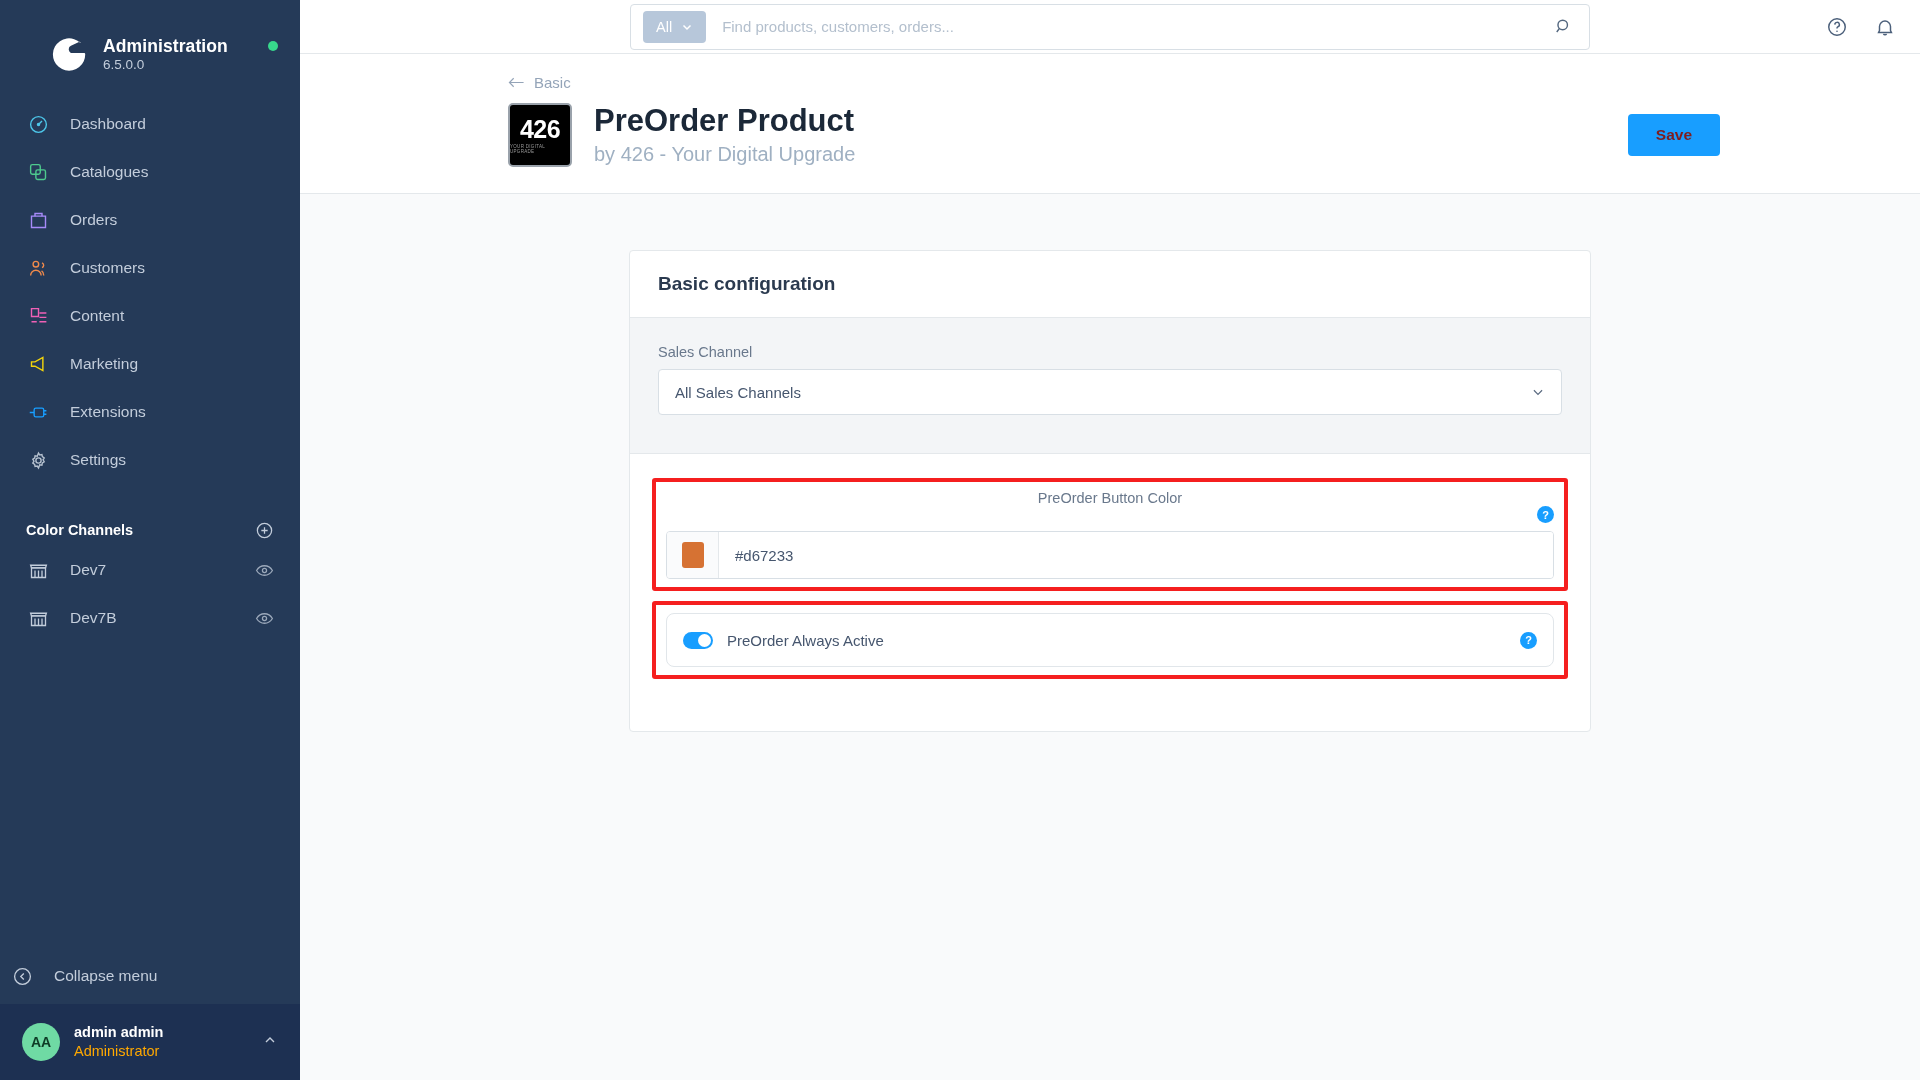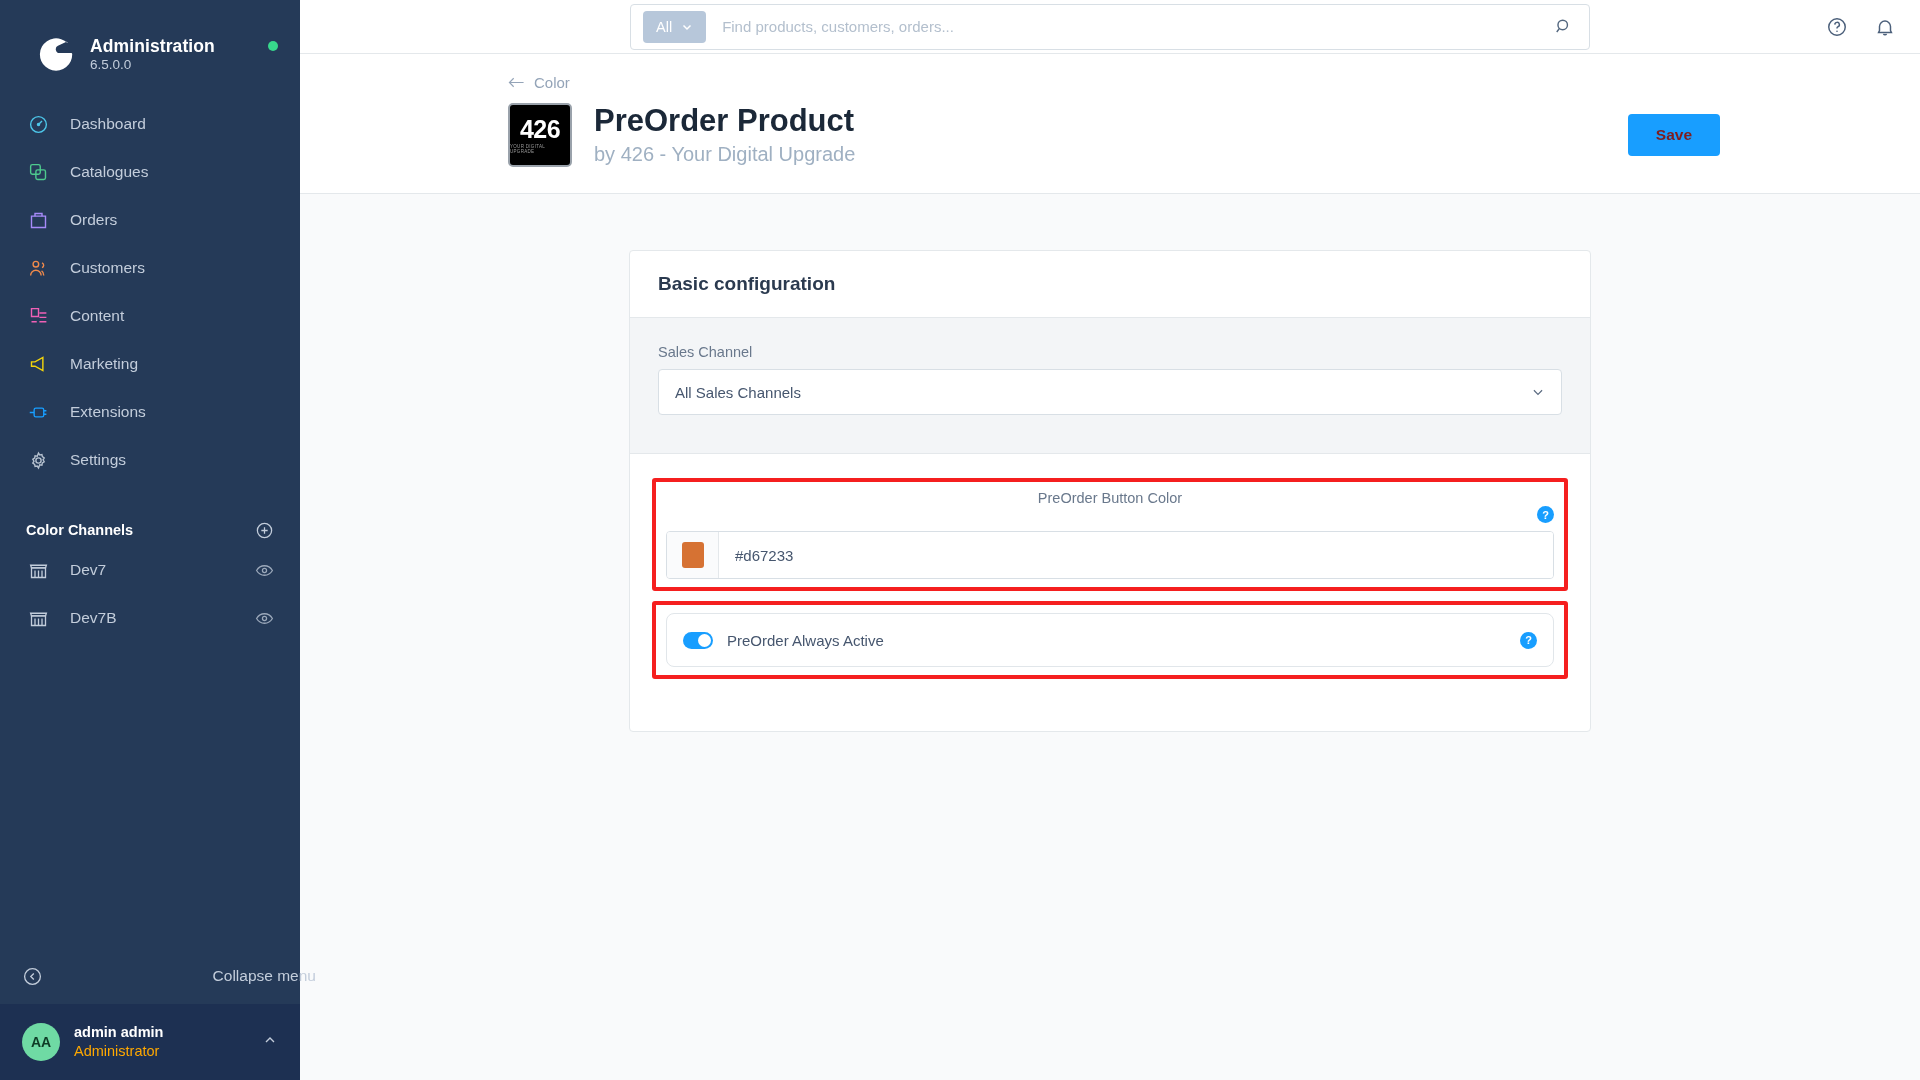--- a/index.html
+++ b/index.html
@@ -14,22 +14,23 @@
   
   .sidebar {
     width: 300px; height: 1080px;
     background: #253a58;
     display: flex; flex-direction: column;
     flex: 0 0 300px;
     position: relative;
   }
   .sb-header {
     display: flex; align-items: center;
-    padding: 22px 22px 0 38px;
+    padding: 22px 22px 0 28px;
     height: 86px;
+    margin-left: 23px;
   }
   .sb-logo { width: 38px; height: 38px; flex: 0 0 38px; margin-right: 14px; }
   .sb-titles { flex: 1; }
   .sb-title { color: #fff; font-size: 17.5px; font-weight: bold; letter-spacing: .1px; line-height: 1.15; }
   .sb-version { color: #c3cddb; font-size: 13.5px; margin-top: 1px; }
   .sb-dot { width: 10px; height: 10px; border-radius: 50%; background: #37d88c; margin-left: 6px; margin-top: -16px;}
 
   .sb-nav { margin-top: 14px; }
   .sb-item {
     display: flex; align-items: center;
@@ -53,22 +54,22 @@
     height: 48px; padding: 0 26px;
     color: #c3cddb; font-size: 15.5px; cursor: pointer;
   }
   .sb-channel-name { flex: 1; }
   .sb-eye { opacity: .75; display:flex; }
   .sb-eye svg { width: 19px; height: 19px; }
 
   .sb-collapse {
     position: absolute; left: 0; bottom: 76px;
     width: 336px; height: 56px;
-    display: flex; align-items: center; padding: 0 20px;
-    color: #c3cddb; font-size: 15.5px; cursor: pointer; justify-content: space-between;
+    display: flex; align-items: center; padding: 0 10px;
+    color: #c3cddb; font-size: 15.5px; cursor: pointer;
   }
   .sb-user {
     position: absolute; left: 0; bottom: 0;
     width: 300px; height: 76px;
     background: #1d3052;
     display: flex; align-items: center; padding: 0 22px;
     cursor: pointer;
   }
   .sb-avatar {
     width: 38px; height: 38px; border-radius: 50%;
@@ -425,21 +426,21 @@
     </div>
 
     <div class="pageheader">
       <div class="ph-inner">
         <div class="back-link">
           <span style="display:flex">
             <svg viewBox="0 0 24 17" fill="none" stroke="#94a4b8" stroke-width="1.6">
                 <path d="M22 8.5H2M8 2.5L2 8.5l6 6"></path>
               </svg>
           </span>
-          <span>Color</span>
+          <span>Basic</span>
         </div>
 
         <div class="ph-row">
           <div class="ph-logo">
             <span class="ph-logo-num">426</span>
             <span class="ph-logo-sub">YOUR DIGITAL UPGRADE</span>
           </div>
           <div>
             <div class="ph-title">PreOrder Product</div>
             <div class="ph-sub">by 426 - Your Digital Upgrade</div>

